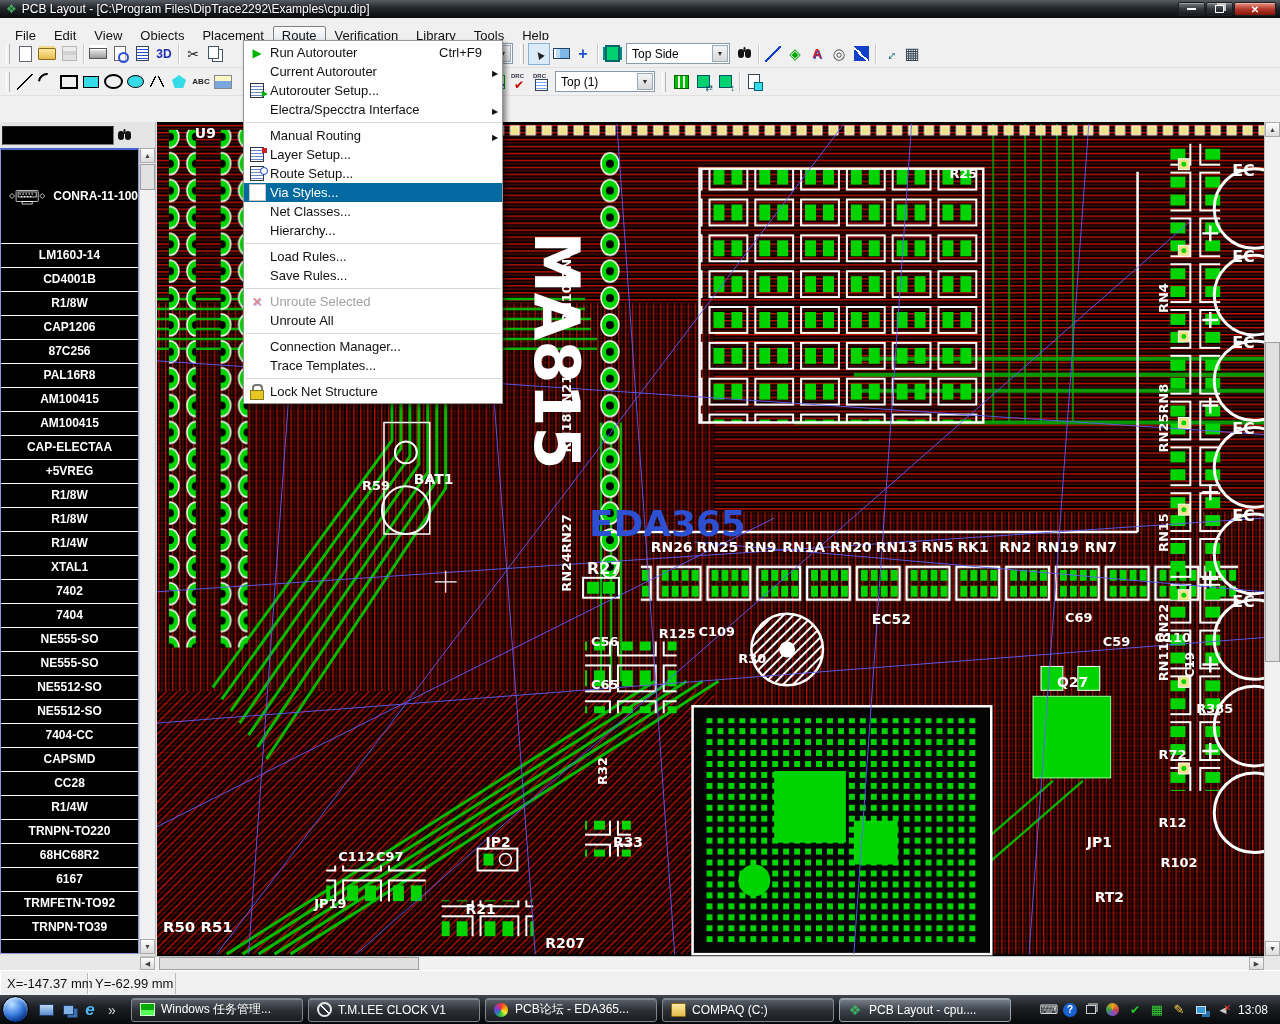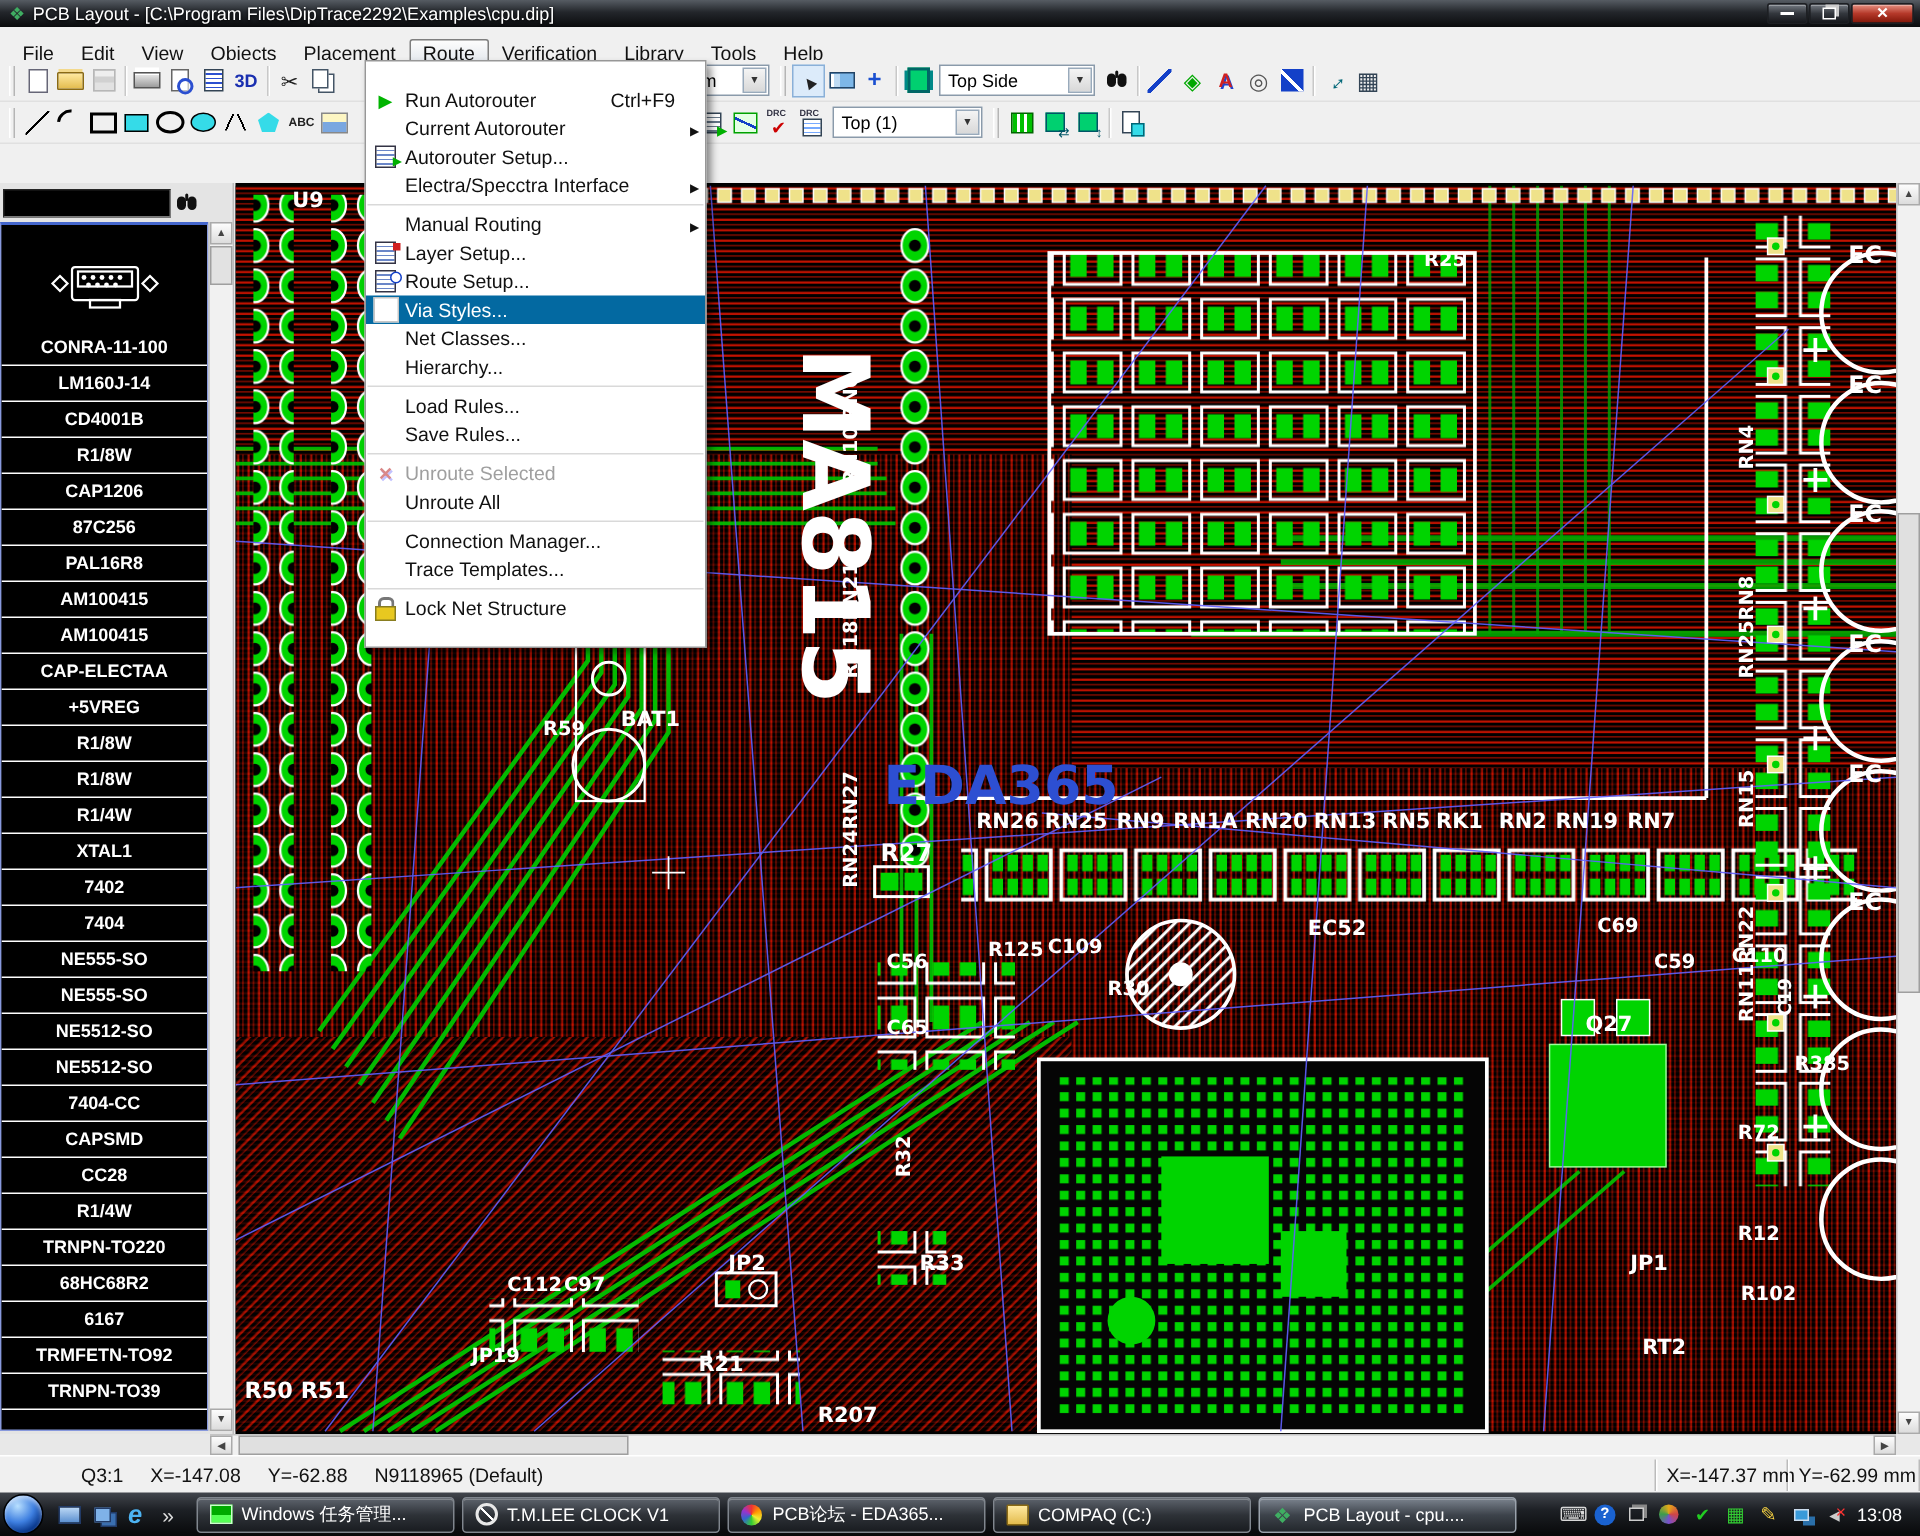--- a/index.html
+++ b/index.html
@@ -89,42 +89,42 @@
 .corner{width:0;height:0;border-left:8px solid transparent;border-bottom:8px solid #666;margin:0 0 6px 4px}
 
 .main{position:absolute;top:122px;left:0;width:1280px;height:848px;background:#e8e8e8}
 .sidebar{position:absolute;left:0;top:0;width:156px;height:834px;background:#e4e4e4;border-right:1px solid #bbb}
 .searchrow{display:flex;align-items:center;height:26px;padding:2px}
 .search-input{width:112px;height:19px;background:#000;border:1px solid #7a7a7a;border-style:inset;color:#fff;font-size:12px;padding:0 3px}
 .sb-find{width:20px;height:20px}
 .sidebar-body{display:flex;height:806px}
 .complist{flex:1;background:#000;border:1px solid #8899dd;border-top:2px solid #4466cc;overflow:hidden}
 .comp-item{height:24px;line-height:23px;text-align:center;color:#fff;font-weight:bold;font-size:12px;border-bottom:1px solid #fff;background:#000;white-space:nowrap;overflow:hidden}
-.comp-item.first{height:94px;line-height:normal;display:flex;flex-direction:column;align-items:center;justify-content:flex-end;padding-bottom:2px}
+.comp-item.first{height:94px;line-height:normal;display:flex;align-items:center;justify-content:flex-end;padding-bottom:2px}
 .comp-preview{margin:6px 0 4px}
 .comp-label{height:20px;line-height:20px}
 .sb-scroll{width:16px;background:#f1f1f1;border-left:1px solid #ccc;position:relative}
 .sa{width:15px;height:15px;background:linear-gradient(#fdfdfd,#dcdcdc);border:1px solid #aaa;display:flex;align-items:center;justify-content:center;color:#444}
 .sa.up::before{content:"▲";font-size:7px}
 .sa.down::before{content:"▼";font-size:7px}
 .sa.lt::before{content:"◀";font-size:7px}
 .sa.rt::before{content:"▶";font-size:7px}
 .sb-scroll .sa.down{position:absolute;bottom:0;left:0}
 .sb-thumb{position:absolute;top:16px;left:0;width:15px;height:26px;background:#e2e2e2;border:1px solid #9f9f9f}
 .canvas-wrap{position:absolute;left:157px;top:0;width:1107px;height:834px;background:#000;overflow:hidden}
 .vscroll{position:absolute;right:0;top:0;width:16px;height:834px;background:#f1f1f1;border-left:1px solid #c4c4c4}
 .vscroll .sa.down{position:absolute;bottom:0}
 .v-thumb{position:absolute;top:220px;left:0;width:15px;height:320px;background:#e0e0e0;border:1px solid #9f9f9f}
 .hscroll{position:absolute;left:140px;right:16px;top:834px;height:14px;background:#f1f1f1;border-top:1px solid #c4c4c4;display:flex}
 .hscroll .sa{height:13px}
 .hscroll .sa.rt{margin-left:auto}
 .h-thumb{width:260px;height:13px;background:#e0e0e0;border:1px solid #9f9f9f;margin-left:4px}
 .scorner{position:absolute;right:0;top:834px;width:16px;height:14px;background:#e8e8e8}
 
-.menu-popup{position:absolute;left:243px;top:40px;width:228px;background:#fff;border:1px solid #979797;box-shadow:3px 3px 5px rgba(0,0,0,.45);z-index:60;padding:16px 0;font-size:13px}
+.menu-popup{position:absolute;left:243px;top:40px;width:260px;background:#fff;border:1px solid #979797;box-shadow:3px 3px 5px rgba(0,0,0,.45);z-index:60;padding:2px 0;font-size:13px}
 .mrow{display:flex;align-items:center;height:19px;color:#111}
 .mrow.hl{background:#0369a1;color:#fff}
 .mrow.dis{color:#9f9f9f}
 .mi{width:26px;display:flex;align-items:center;justify-content:center;position:relative;flex:none}
 .mi-run::before{content:"▶";color:#00b400;font-size:12px}
 .mi-setup-doc::before,.mi-layer-doc::before,.mi-route-doc::before{content:"";width:12px;height:13px;background:repeating-linear-gradient(#fff,#fff 2px,#6a86c8 2px,#6a86c8 3px);border:1px solid #334}
 .mi-setup-doc::after{content:"▶";color:#00b000;font-size:8px;position:absolute;right:2px;bottom:0}
 .mi-layer-doc::after{content:"";width:5px;height:5px;background:#d02020;position:absolute;right:3px;top:1px}
 .mi-route-doc::after{content:"";width:6px;height:6px;border:1.5px solid #1340c8;border-radius:50%;position:absolute;right:2px;top:1px;background:#fff}
 .mi-blank::before{content:"";width:15px;height:15px;background:#fff;border:1px solid #c6c6c6}
@@ -712,26 +712,20 @@
       </div>
       <div class="msep"></div>
       <div class="mrow">
         <span class="mi mi-lock"></span>
         <span class="mlabel">Lock Net Structure</span>
         <span class="marr"></span>
       </div>
     </div>
 
   <div class="statusbar">
-    <div class="sb-main">
-      <span>Q3:1</span>
-      <span>X=-147.08</span>
-      <span>Y=-62.88</span>
-      <span>N9118965 (Default)</span>
-    </div>
     <div class="sb-box">X=-147.37 mm</div>
     <div class="sb-box">Y=-62.99 mm</div>
   </div>
 
   <div class="taskbar">
     <div class="start-orb"></div>
     <span style="display:flex;gap:2px">
         <span class="ql ql-show-desktop"></span>
         <span class="ql ql-window-switcher"></span>
         <span class="ql ql-internet-explorer"></span>

